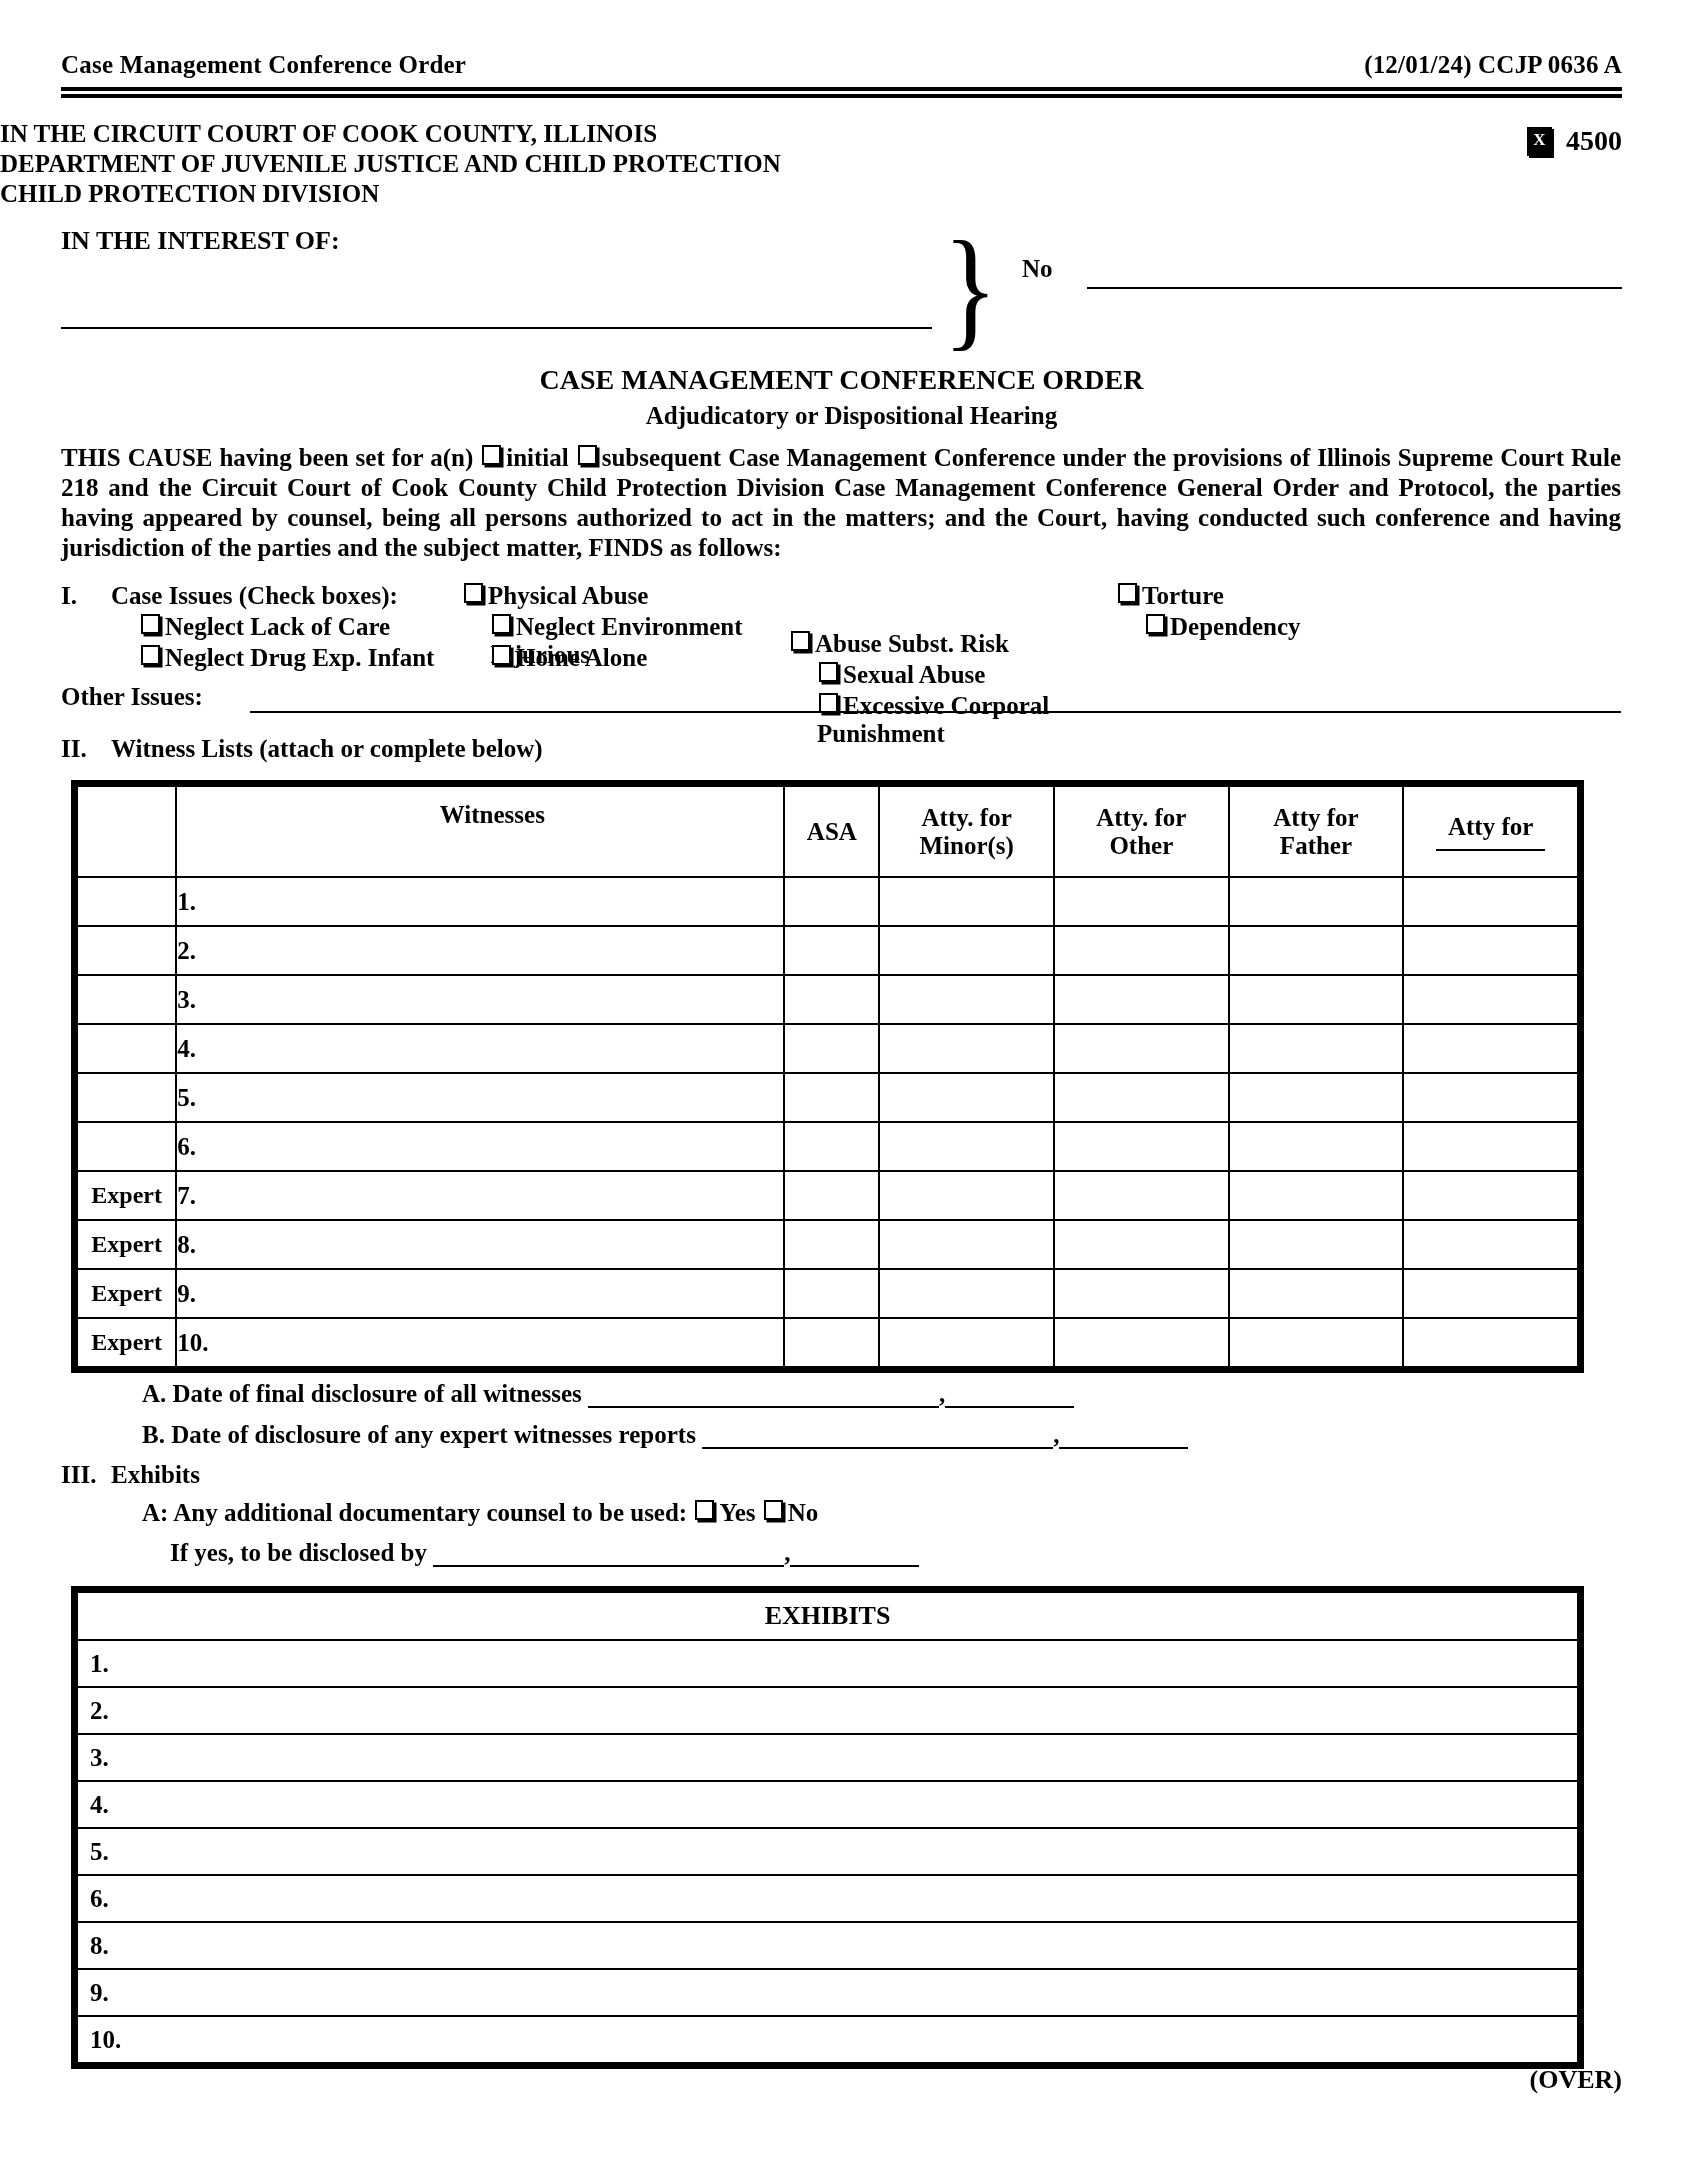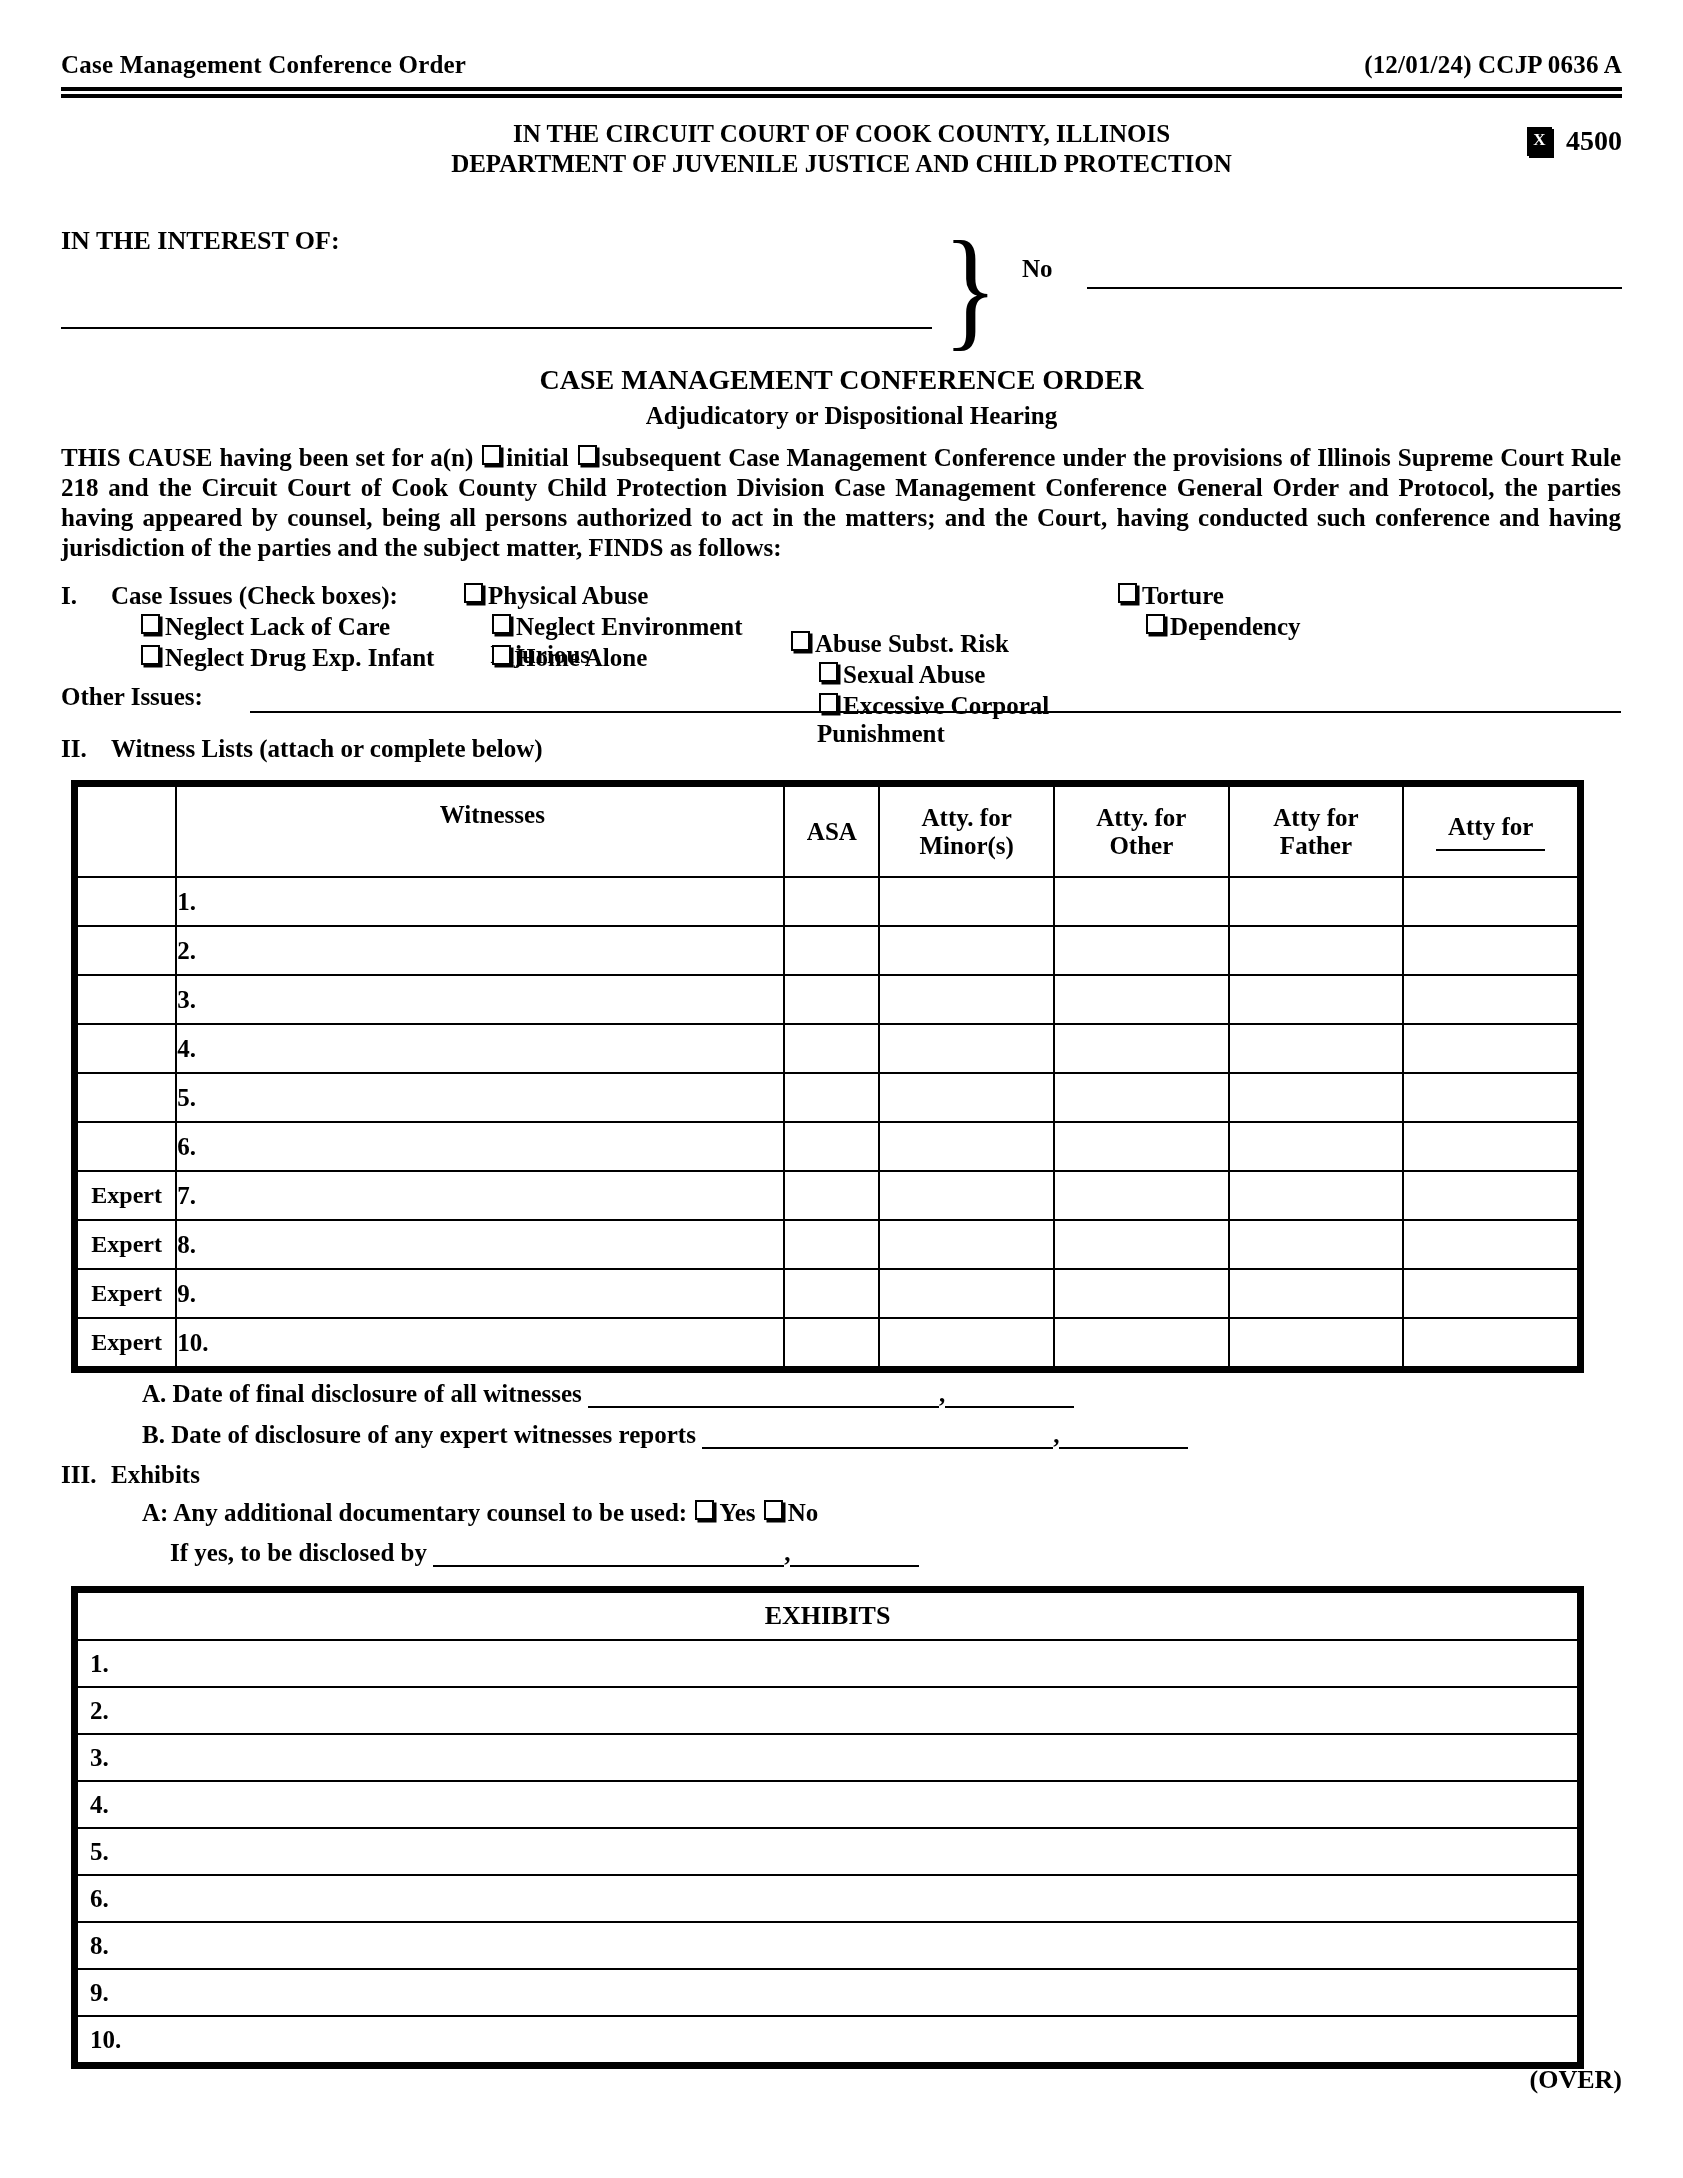--- a/index.html
+++ b/index.html
@@ -46,21 +46,21 @@
     border-bottom: 4px solid #000;
     box-sizing: border-box;
   }
 
   
   .caption {
     position: absolute;
     left: 0;
     right: 0;
     top: 119px;
-    text-align: center;
+    text-align: left;
     font-weight: bold;
     font-size: 25px;
     line-height: 30px;
   }
   .stamp {
     position: absolute;
     right: 61px;
     top: 125px;
     display: flex;
     align-items: center;
@@ -362,20 +362,21 @@
 
   <div class="run-head">
     <span>Case Management Conference Order</span>
     <span>(12/01/24) CCJP 0636 A</span>
   </div>
   <div class="run-rule"></div>
 
   <div class="caption">
     <div>IN THE CIRCUIT COURT OF COOK COUNTY, ILLINOIS</div>
     <div>DEPARTMENT OF JUVENILE JUSTICE AND CHILD PROTECTION</div>
+    <div>CHILD PROTECTION DIVISION</div>
   </div>
 
   <div class="stamp">
     <span class="stamp-box">X</span>
     <span>4500</span>
   </div>
 
   <div class="interest-label">IN THE INTEREST OF:</div>
   <div class="interest-rule"></div>
   <div class="brace">}</div>

